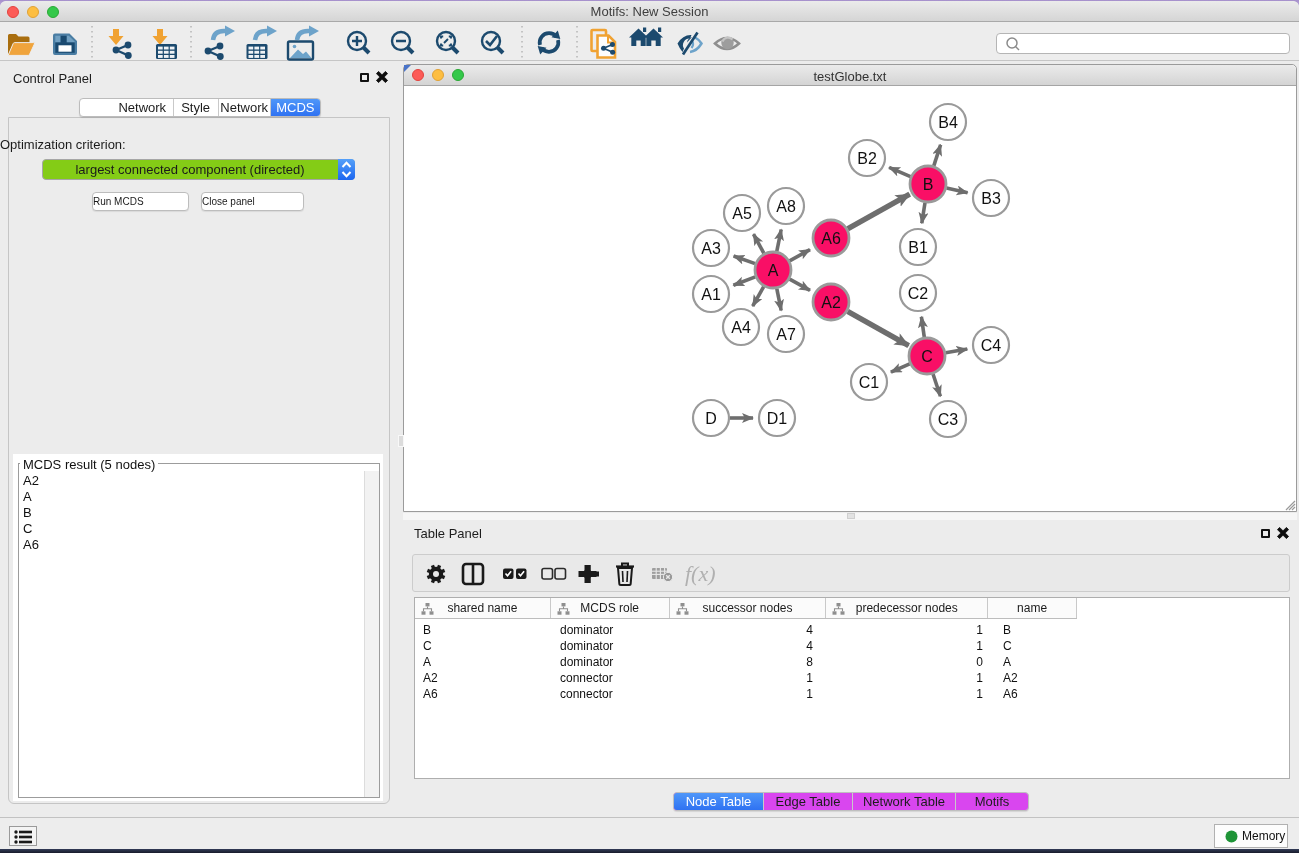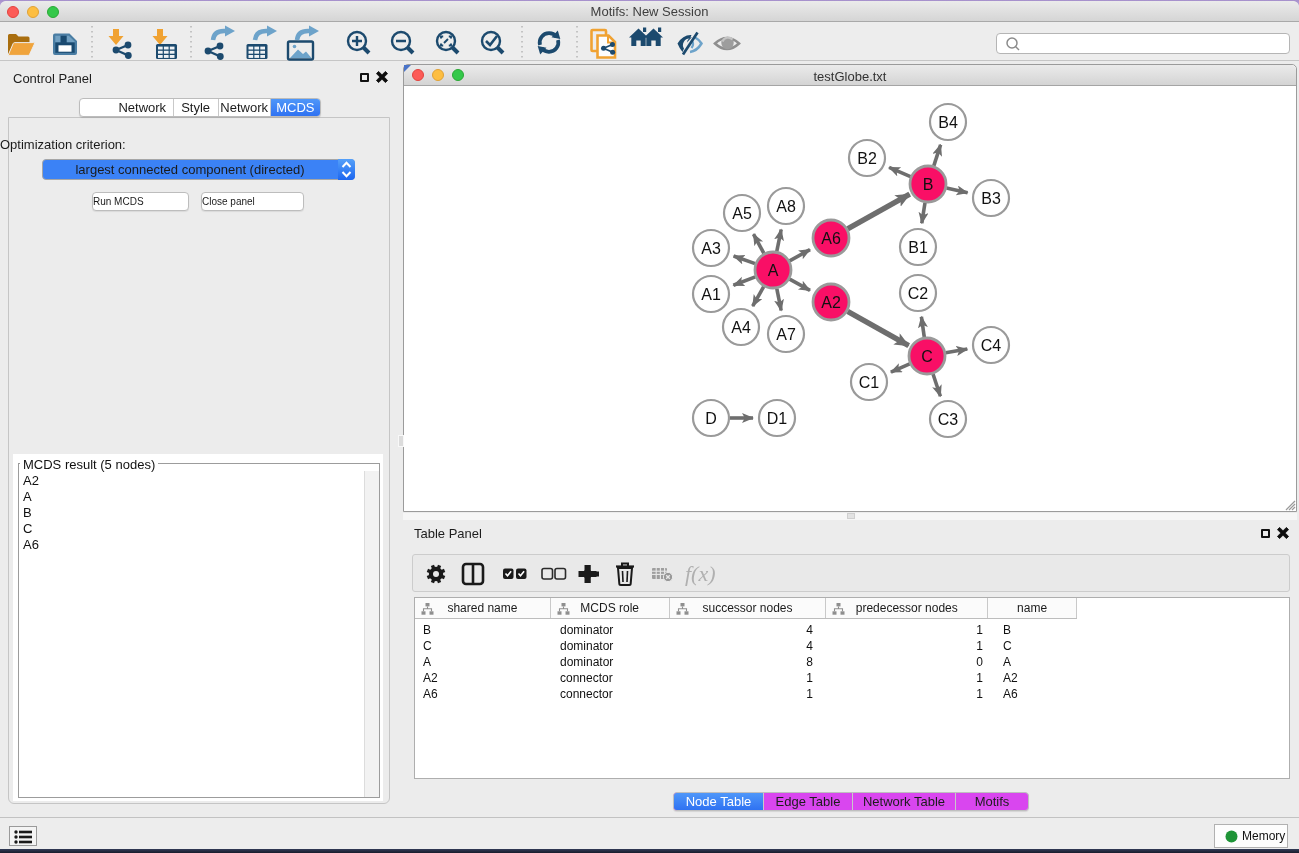--- a/index.html
+++ b/index.html
@@ -20,21 +20,21 @@
 #searchbox { position:absolute; left:996px; top:32px; width:294px; height:21px; background:#fff; border:1px solid #b5b5b5; border-radius:4px; }
 
 #cp-title { position:absolute; left:13px; top:70px; font-size:13px; color:#1d1d1d; }
 .wicon-sq { position:absolute; width:9px; height:9px; border:2px solid #111; border-radius:1px; }
 #cp-tabs { position:absolute; left:79px; top:97px; width:242px; height:19px; display:flex; border:1px solid #bcbcbc; border-radius:4px; background:#fff; box-shadow:0 1px 1px rgba(0,0,0,0.12); }
 #cp-tabs .tab { font-size:13px; color:#1c1c1c; text-align:center; line-height:18px; border-right:1px solid #c9c9c9; }
 #cp-tabs .tab:last-child { border-right:none; }
 #cp-tabs .tab.sel { background:linear-gradient(#4f97f9,#2f72f2); color:#fff; border-radius:0 3px 3px 0; }
 #cp-panel { position:absolute; left:8px; top:116px; width:382px; height:687px; background:#ececec; border:1px solid #c5c5c5; border-radius:0 0 6px 6px; }
 #opt-label { position:absolute; left:0; top:136px; width:399px; text-align:left; font-size:13px; color:#1b1b1b; }
-#opt-select { position:absolute; left:42px; top:158px; width:313px; height:21px; background:#3b82f6; border:1px solid #a6a6a6; border-radius:4px; font-size:13px; color:#1b1b1b; text-align:center; line-height:19px; padding-right:17px; }
+#opt-select { position:absolute; left:42px; top:158px; width:313px; height:21px; background:#84cc16; border:1px solid #a6a6a6; border-radius:4px; font-size:13px; color:#1b1b1b; text-align:center; line-height:19px; padding-right:17px; }
 #opt-stepper { position:absolute; left:338px; top:158px; width:17px; height:21px; background:linear-gradient(#55a0f9,#1c66f0); border-radius:0 4px 4px 0; }
 .btn { position:absolute; height:19px; background:#fff; border:1px solid #bdbdbd; border-radius:4px; font-size:10px; color:#1b1b1b; text-align:left; line-height:17px; box-shadow:0 1px 1px rgba(0,0,0,0.08); }
 #mcds-white { position:absolute; left:13px; top:453px; width:370px; height:347px; background:#fff; }
 #mcds-fs { position:absolute; left:18px; top:462px; width:362px; height:335px; border:1px solid #9c9c9c; }
 #mcds-legend { position:absolute; left:20px; top:456px; background:#fff; padding:0 3px; font-size:13px; color:#111; }
 #mcds-list { position:absolute; left:20px; padding-left:3px; top:472px; width:343px; font-size:13px; color:#111; line-height:16px; }
 #mcds-scroll { position:absolute; left:364px; top:470px; width:15px; height:326px; background:#f2f2f2; border-left:1px solid #dcdcdc; }
 
 #nw { position:absolute; left:403px; top:63px; width:894px; height:448px; border:1px solid #9b9b9b; border-radius:5px 5px 0 0; background:#fff; }
 #nw-title { position:absolute; left:0; top:0; width:892px; height:21px; background:linear-gradient(#ebebeb,#d4d4d4); border-bottom:1px solid #a5a5a5; border-radius:5px 5px 0 0; }

